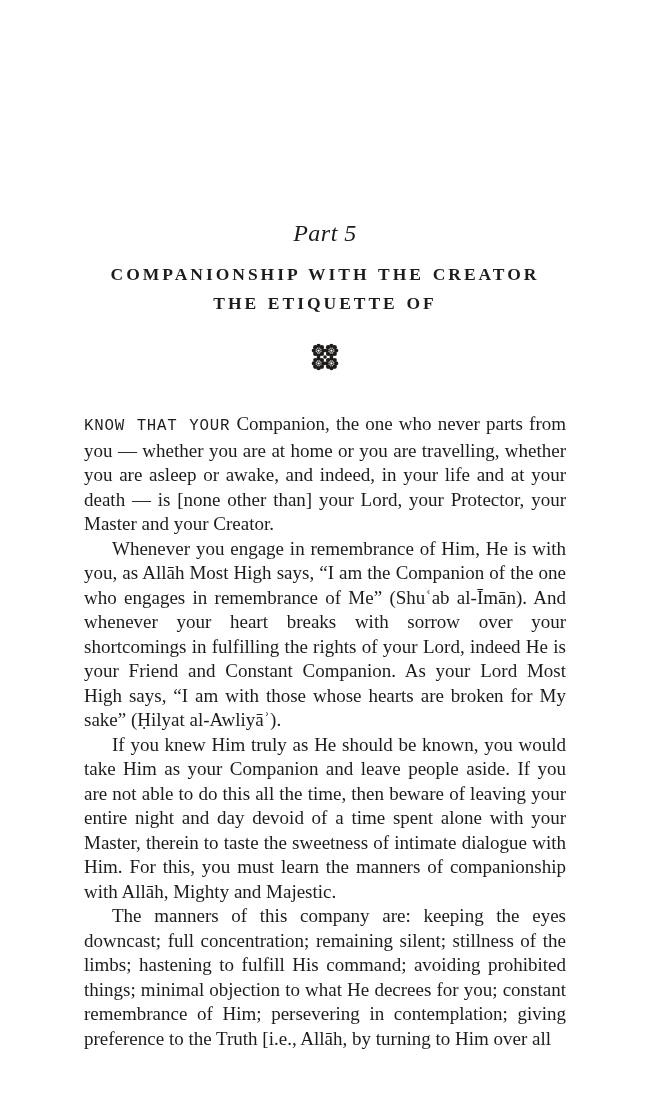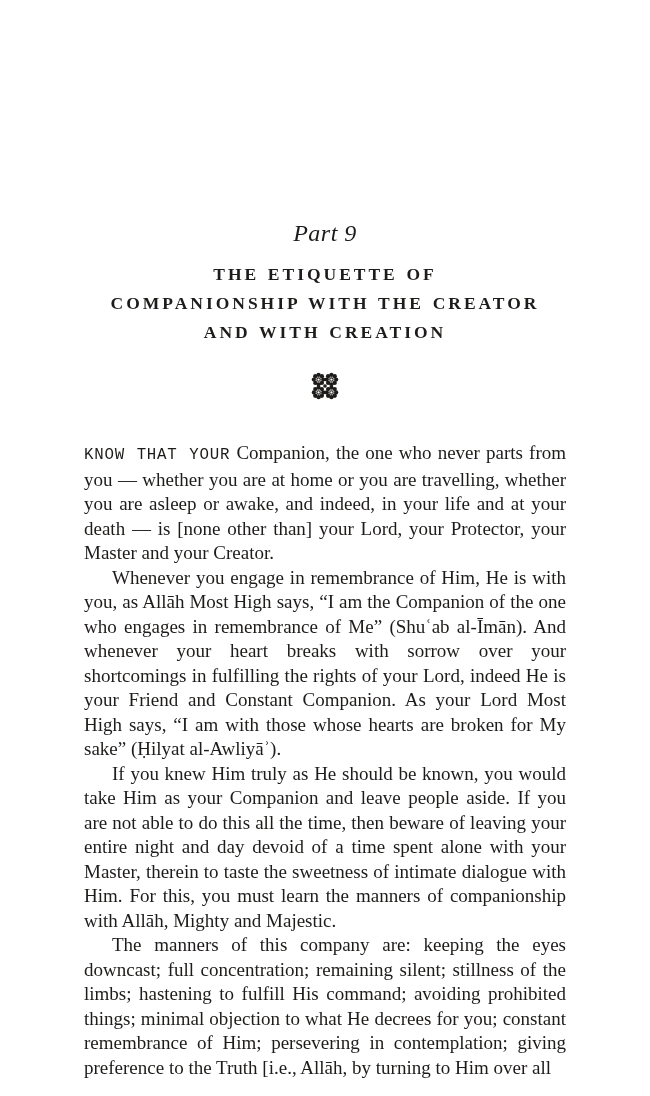--- a/index.html
+++ b/index.html
@@ -58,26 +58,25 @@
     font-family: Liberation Mono, monospace;
   }
   .italic-term {
   }
 </style>
 </head>
 <body>
 
 <div class="page">
 
-  <div class="part-label">Part 9</div>
+  <div class="part-label">Part 5</div>
 
   <div class="book-title">
+    <div>COMPANIONSHIP WITH THE CREATOR</div>
     <div>THE ETIQUETTE OF</div>
-    <div>COMPANIONSHIP WITH THE CREATOR</div>
-    <div>AND WITH CREATION</div>
   </div>
 
   <div class="ornament-wrap">
     <svg width="30" height="30" viewBox="0 0 28 28" aria-hidden="true">
       <g fill="#1e1c1a">
         <g transform="translate(8,8)">
           <circle cx="0" cy="-4.4" r="2"></circle>
             <circle cx="3.1" cy="-3.1" r="2"></circle>
           <circle cx="4.4" cy="0" r="2"></circle>
             <circle cx="3.1" cy="3.1" r="2"></circle>

